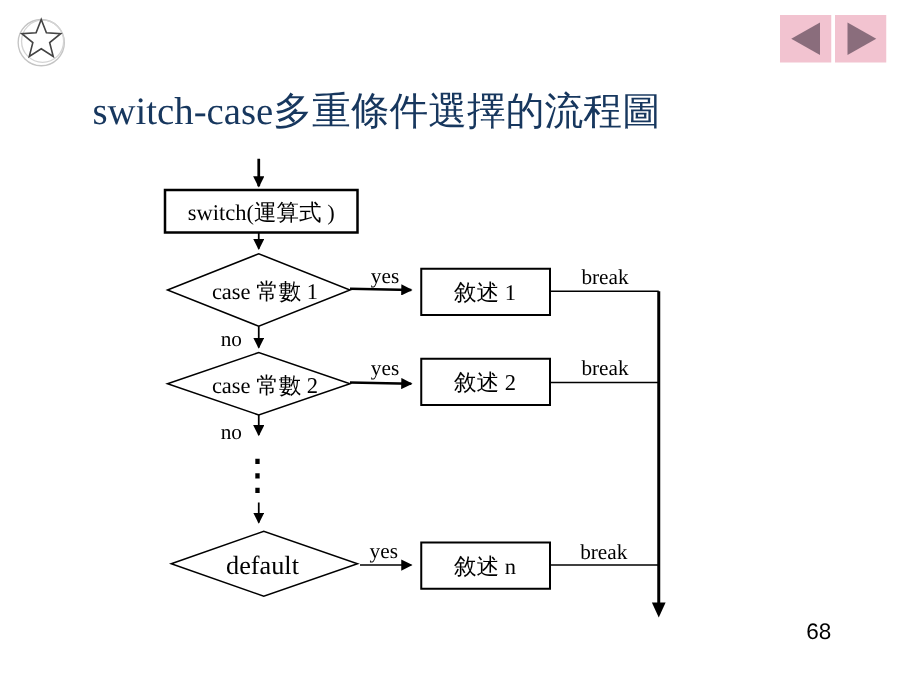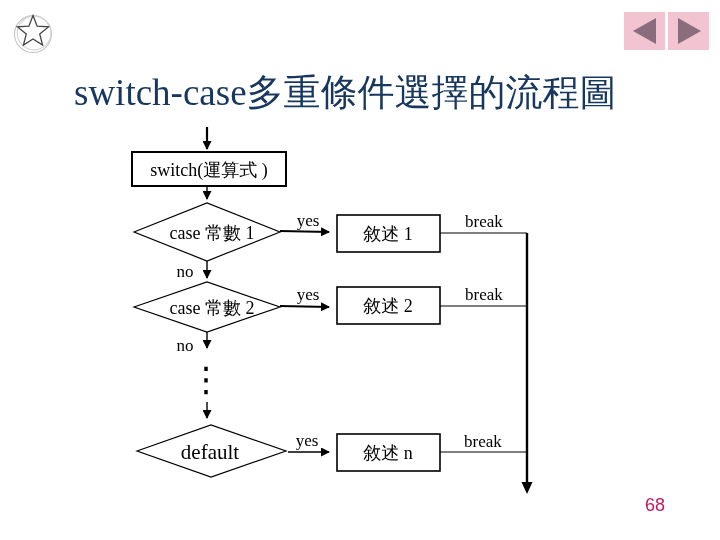--- a/index.html
+++ b/index.html
@@ -6,28 +6,28 @@
   body{
     width:720px;height:540px;position:relative;background:#ffffff;
     font-family:"Liberation Serif","DejaVu Serif",serif;
     overflow:hidden;
   }
   .logo{position:absolute;left:8px;top:8px;width:50px;height:50px;}
   .nav-buttons{position:absolute;top:12px;right:11px;display:flex;gap:3px;}
   .nav-btn{width:41px;height:38px;background:#f2c3d0;display:flex;align-items:center;justify-content:center;border:none;padding:0;cursor:pointer;}
   .slide-title{
     position:absolute;left:74px;top:68px;width:620px;
-    font-size:37px;color:#17375e;letter-spacing:0px;white-space:nowrap;
+    font-size:31px;color:#17375e;letter-spacing:0px;white-space:nowrap;
   }
   .flow{position:absolute;left:0;top:0;}
   .flow text{fill:#000000;font-family:"Liberation Serif","DejaVu Serif",serif;}
   .page-number{
     position:absolute;left:645px;top:495px;
     font-family:"Liberation Sans","DejaVu Sans",sans-serif;
-    font-size:18px;color:#be185d;
+    font-size:18px;color:#000000;
   }
 </style>
 </head>
 <body>
 
 <svg class="logo" viewBox="0 0 46 46">
   <circle cx="23" cy="24" r="17" fill="none" stroke="#c4c4c4" stroke-width="1"></circle>
   <circle cx="24" cy="23" r="15.5" fill="none" stroke="#d4d4d4" stroke-width="1"></circle>
   <polygon points="23,7 26.8,16.7 37.3,17.4 29.2,24 31.8,34.1 23,28.5 14.2,34.1 16.8,24 8.7,17.4 19.2,16.7" fill="#ffffff" stroke="#444444" stroke-width="1.2"></polygon>
 </svg>

